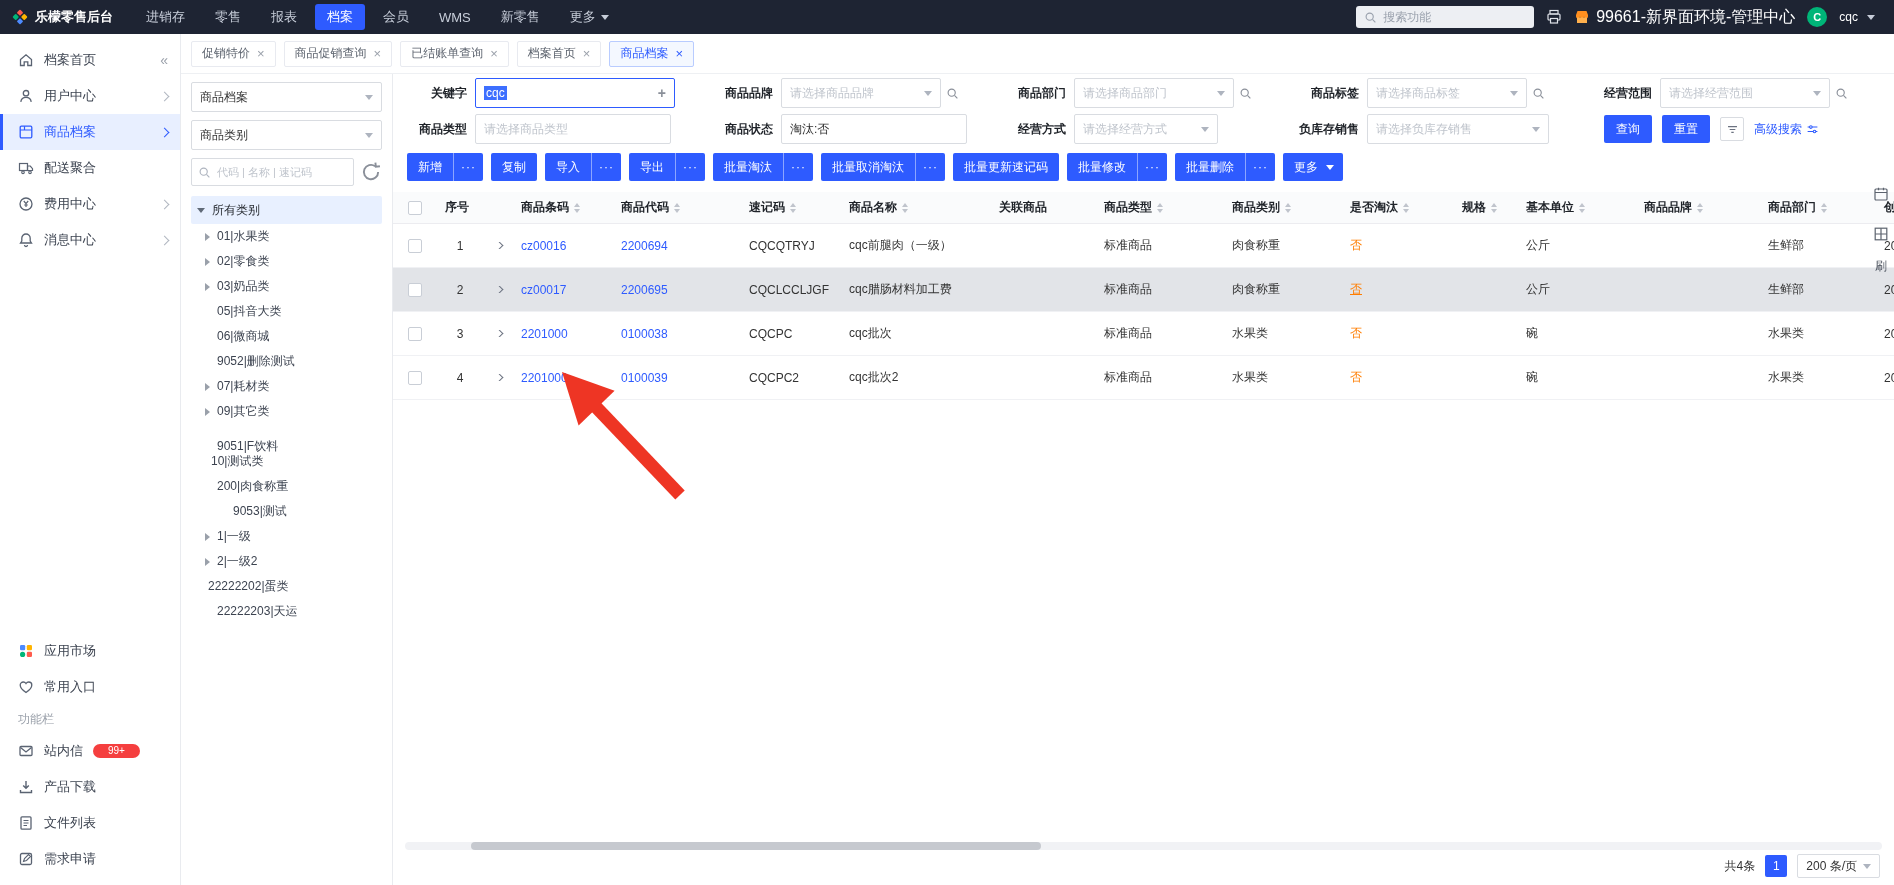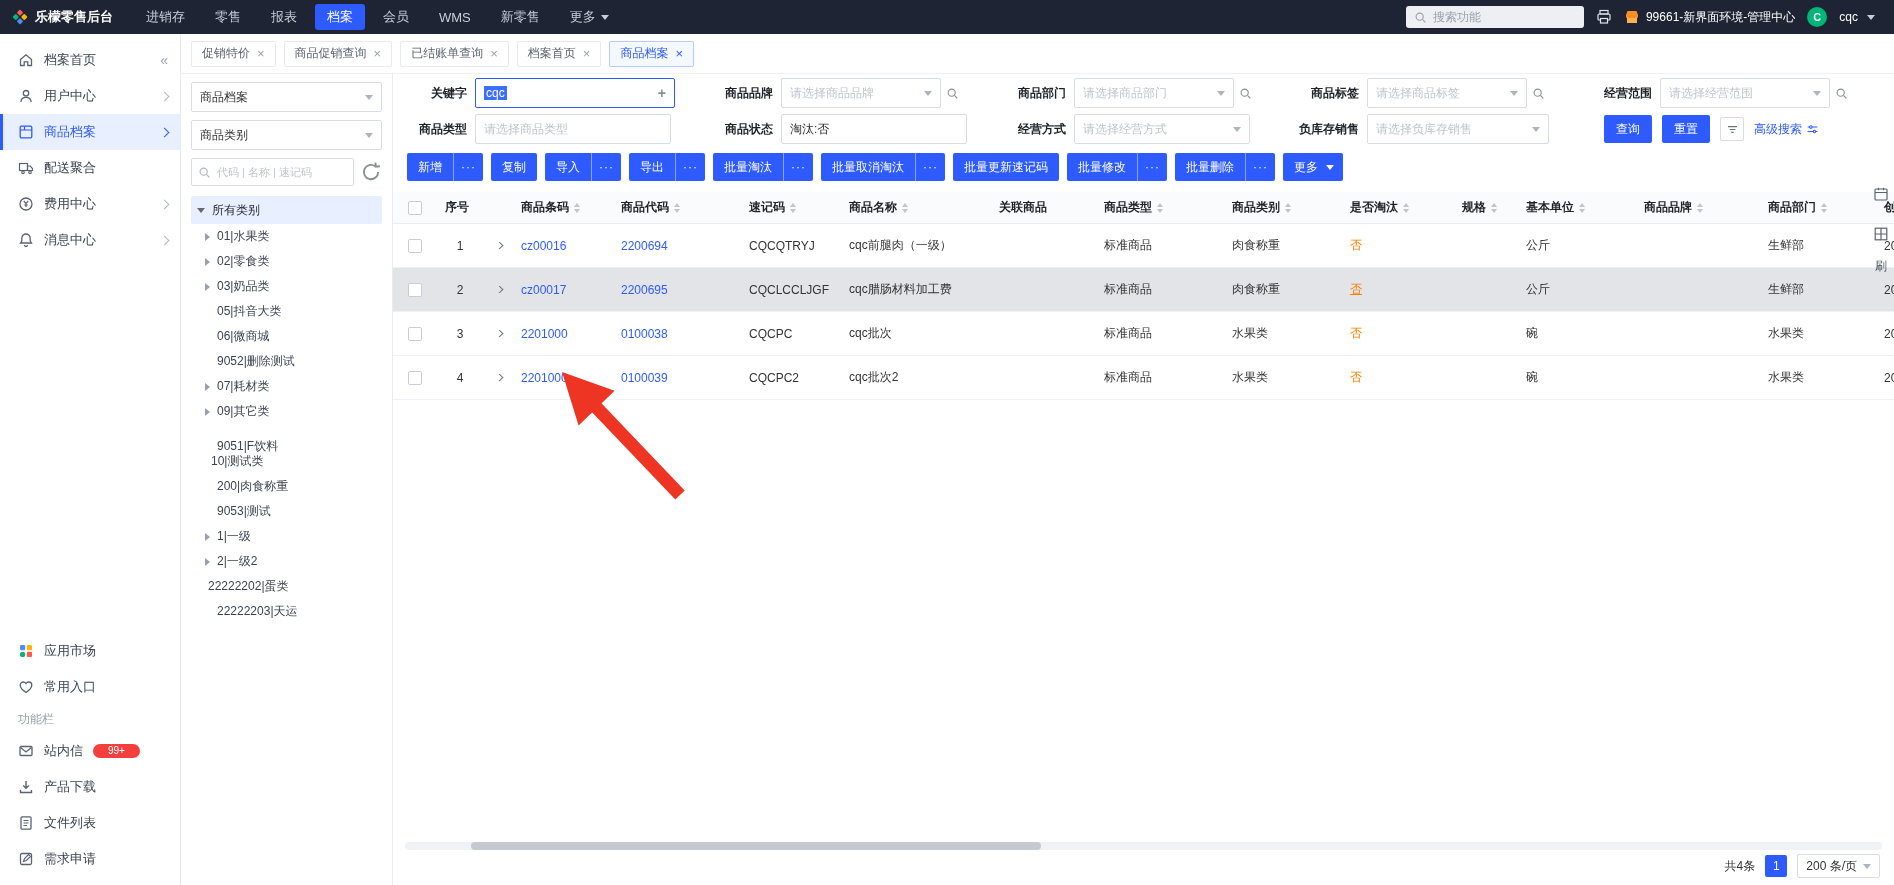--- a/index.html
+++ b/index.html
@@ -8,21 +8,21 @@
   .app{position:relative;width:1894px;height:885px;overflow:hidden}
 
   
   .topbar{position:absolute;left:0;top:0;right:0;height:34px;background:#1e2433;display:flex;align-items:center;color:#fff;z-index:20}
   .logo{display:flex;align-items:center;gap:7px;padding:0 18px 0 12px;font-weight:bold;font-size:13px;white-space:nowrap}
   .topnav{display:flex;align-items:center;height:100%}
   .topnav-item{padding:4px 12px;margin:0 3px;color:#c7cdd9;font-size:13px;border-radius:3px;cursor:pointer;display:flex;align-items:center;white-space:nowrap}
   .topnav-item.active{background:#2e5bff;color:#fff}
   .topbar-right{margin-left:auto;display:flex;align-items:center;gap:12px;padding-right:19px}
   .top-search{width:178px;height:22px;background:#edeff3;border-radius:3px;color:#9aa1ad;display:flex;align-items:center;gap:6px;padding:0 8px}
-  .tenant{display:flex;align-items:center;gap:6px;font-size:12px;color:#fff;white-space:nowrap}
+  .tenant{display:flex;align-items:center;gap:6px;font-size:16px;color:#fff;white-space:nowrap}
   .avatar{width:20px;height:20px;border-radius:50%;background:#00b578;color:#fff;font-size:11px;font-weight:bold;display:flex;align-items:center;justify-content:center}
   .username{color:#fff;display:flex;align-items:center;gap:4px;white-space:nowrap}
 
   
   .sidebar{position:absolute;left:0;top:34px;bottom:0;width:181px;background:#fff;border-right:1px solid #e9ebef;display:flex;flex-direction:column;padding-top:8px;z-index:10}
   .side-item{height:36px;display:flex;align-items:center;gap:10px;padding:0 12px 0 18px;color:#3c4350;font-size:13px;cursor:pointer;position:relative}
   .side-item .icn{color:#5a6372}
   .side-item.active{background:#e8efff;color:#2e5bff}
   .side-item.active .icn{color:#2e5bff}
   .side-item.active::before{content:"";position:absolute;left:0;top:0;bottom:0;width:3px;background:#2e5bff}
@@ -396,21 +396,21 @@
             <div class="tree-item">
               <span style="margin-left: 12px; margin-top: 20px;">9051|F饮料</span>
             </div>
             <div class="tree-item">
               <span style="margin-left: 6px;">10|测试类</span>
             </div>
             <div class="tree-item">
               <span style="margin-left: 12px;">200|肉食称重</span>
             </div>
             <div class="tree-item">
-              <span style="margin-left: 12px;">9053|测试</span>
+              <span style="margin-left: 28px;">9053|测试</span>
             </div>
             <div class="tree-item">
               <span class="tri-r"></span>
               <span>1|一级</span>
             </div>
             <div class="tree-item">
               <span class="tri-r"></span>
               <span>2|一级2</span>
             </div>
             <div class="tree-item">
@@ -492,21 +492,21 @@
             </div>
           </div>
           <div class="fcell">
             <span class="flabel">商品状态</span>
             <div class="fctl" style="width:186px">
               <span class="val">淘汰:否</span>
             </div>
           </div>
           <div class="fcell">
             <span class="flabel">经营方式</span>
-            <div class="fctl fselect" style="width:176px">
+            <div class="fctl fselect" style="width:144px">
               <span class="ph">请选择经营方式</span>
               <span class="tri-d"></span>
             </div>
           </div>
           <div class="fcell">
             <span class="flabel">负库存销售</span>
             <div class="fctl fselect" style="width:182px">
               <span class="ph">请选择负库存销售</span>
               <span class="tri-d"></span>
             </div>

